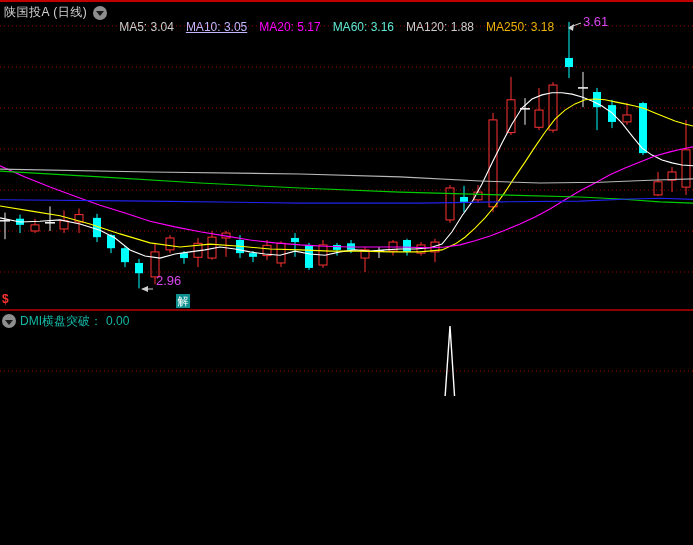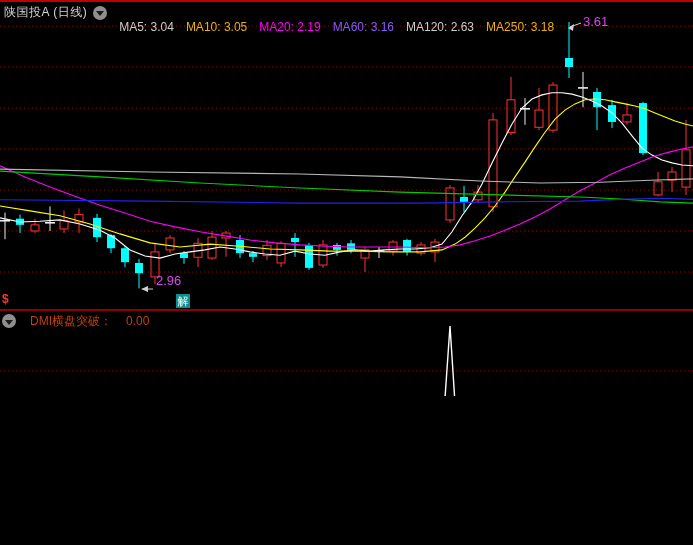--- a/index.html
+++ b/index.html
@@ -14,22 +14,22 @@
        align-items:center;justify-content:center;flex:0 0 auto;cursor:pointer;}
   .circle-icon .chev{width:0;height:0;border-left:4px solid transparent;border-right:4px solid transparent;
        border-top:5px solid #1a1a1a;margin-top:2px;}
   .ma-item{margin-left:6px;margin-top:28px;}
   .float-label{position:absolute;font-size:13px;color:#d946ef;}
   #high-label{left:583px;top:14px;}
   #low-label{left:156px;top:273px;}
   #unlock-badge{position:absolute;left:176px;top:294px;width:14px;height:14px;background:#0d8f8f;
        color:#ffffff;font-size:11px;line-height:14px;text-align:center;}
   #dividend-marker{position:absolute;left:2px;top:292px;color:#ff3232;font-size:12px;font-weight:bold;}
-  .sub-hdr{position:absolute;left:2px;top:313px;height:16px;display:flex;align-items:center;gap:14px;
-       font-size:12px;color:#c2410c;white-space:nowrap;}
+  .sub-hdr{position:absolute;left:2px;top:313px;height:16px;display:flex;align-items:center;gap:4px;
+       font-size:12px;color:#14b8a6;white-space:nowrap;}
 </style>
 </head>
 <body>
 
 <div id="screen">
   <div id="top-border"></div>
 
   <svg id="chart-svg" width="693" height="545">
       <line x1="0" y1="26" x2="693" y2="26" stroke="#9a0000" stroke-width="1" stroke-dasharray="1 3"></line>
       <line x1="0" y1="67.00000000000003" x2="693" y2="67.00000000000003" stroke="#9a0000" stroke-width="1" stroke-dasharray="1 3"></line>
@@ -178,24 +178,24 @@
       <line x1="153" y1="289" x2="143" y2="289" stroke="#cfcfcf" stroke-width="1"></line>
       <polygon points="141,289 148,286 148,292" fill="#cfcfcf"></polygon>
     </svg>
 
   <div class="hdr">
     <span class="title">陕国投A (日线)</span>
     <span class="circle-icon">
         <span class="chev"></span>
       </span>
     <span class="ma-item" style="color: rgb(204, 204, 204);">MA5: 3.04</span>
-    <span class="ma-item" style="color: #eab308;">MA10: 3.05</span>
-    <span class="ma-item" style="color: rgb(255, 0, 255);">MA20: 2.19</span>
-    <span class="ma-item" style="color: #8b5cf6;">MA60: 3.16</span>
-    <span class="ma-item" style="color: rgb(204, 204, 204);">MA120: 2.63</span>
+    <span class="ma-item" style="color: #c4b5fd; text-decoration: underline;">MA10: 3.05</span>
+    <span class="ma-item" style="color: rgb(255, 0, 255);">MA20: 5.17</span>
+    <span class="ma-item" style="color: #5eead4;">MA60: 3.16</span>
+    <span class="ma-item" style="color: rgb(204, 204, 204);">MA120: 1.88</span>
     <span class="ma-item" style="color: #eab308;">MA250: 3.18</span>
   </div>
 
   <div id="high-label" class="float-label">3.61</div>
   <div id="low-label" class="float-label">2.96</div>
   <div id="unlock-badge">解</div>
   <div id="dividend-marker">$</div>
 
   <div class="sub-hdr">
     <span class="circle-icon">

